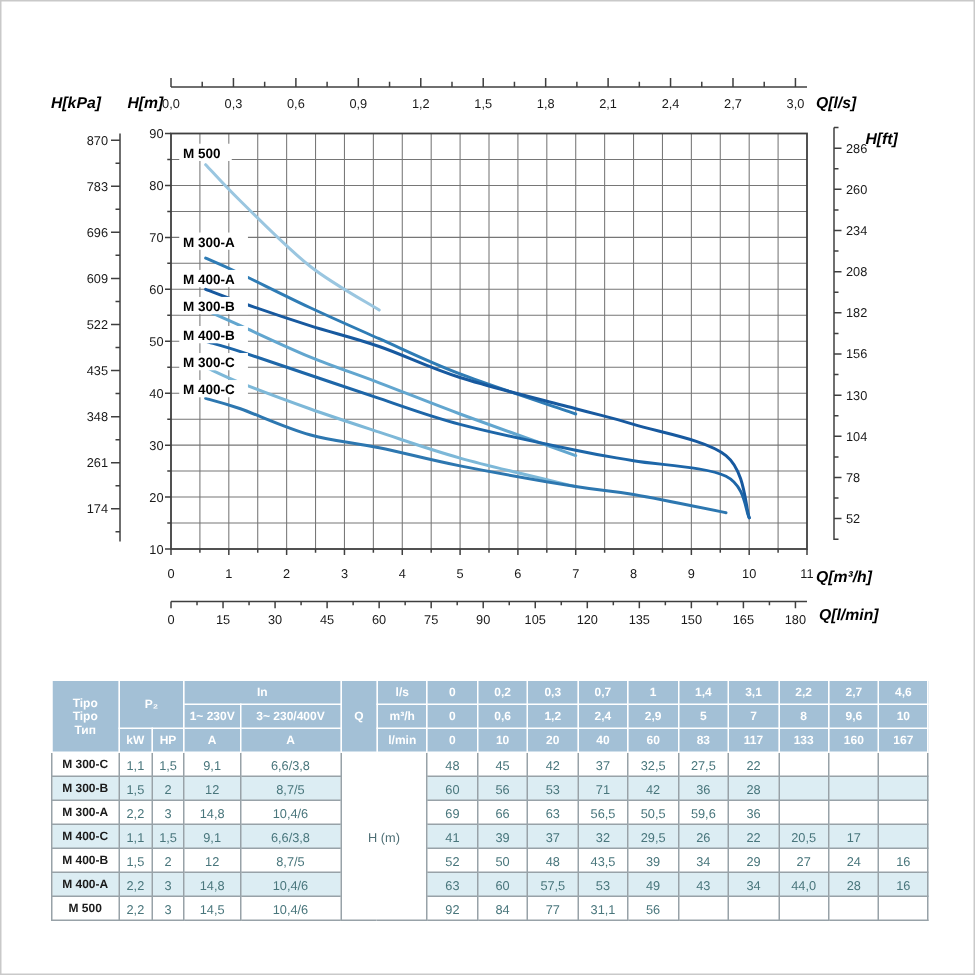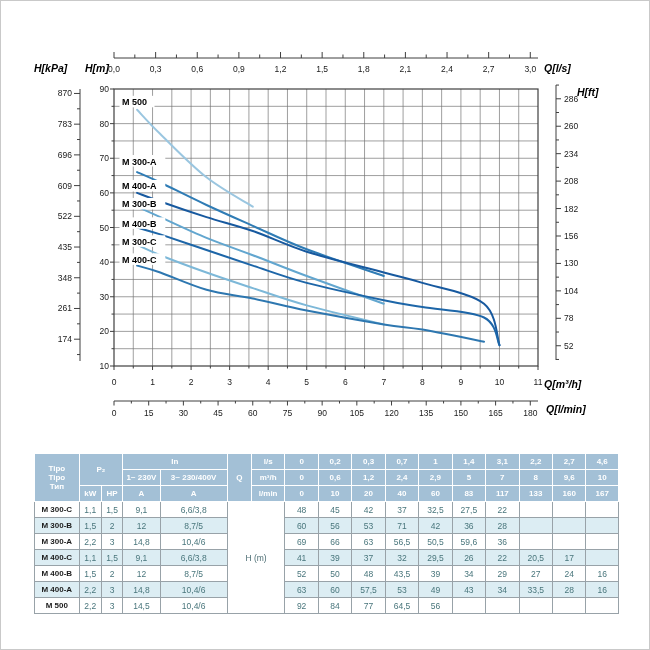--- a/index.html
+++ b/index.html
@@ -473,34 +473,34 @@
           <td>3</td>
           <td>14,8</td>
           <td>10,4/6</td>
           <td>63</td>
           <td>60</td>
           <td>57,5</td>
           <td>53</td>
           <td>49</td>
           <td>43</td>
           <td>34</td>
-          <td>33,5</td>
+          <td>44,0</td>
           <td>28</td>
           <td>16</td>
         </tr>
         <tr>
           <td class="type">M 500</td>
           <td>2,2</td>
           <td>3</td>
           <td>14,5</td>
           <td>10,4/6</td>
           <td>92</td>
           <td>84</td>
           <td>77</td>
-          <td>64,5</td>
+          <td>31,1</td>
           <td>56</td>
           <td></td>
           <td></td>
           <td></td>
           <td></td>
           <td></td>
         </tr>
       </tbody>
   </table>
 </div>

